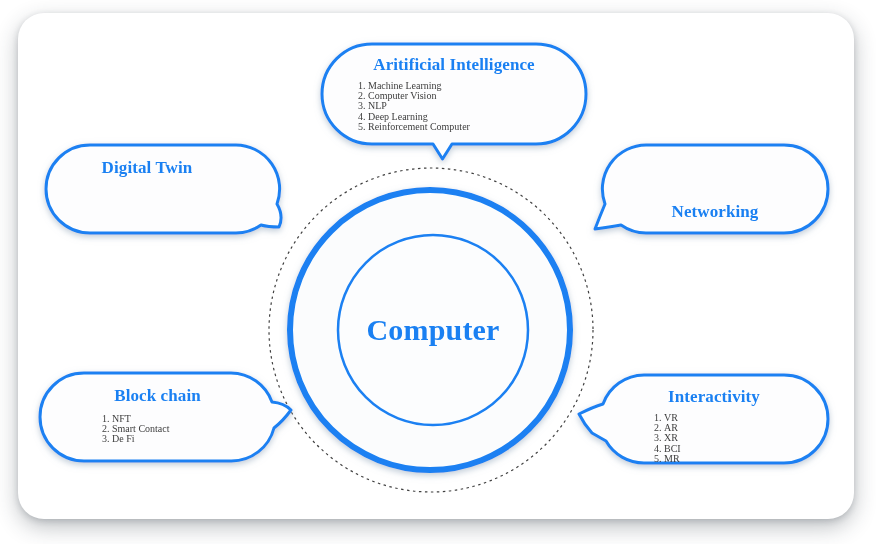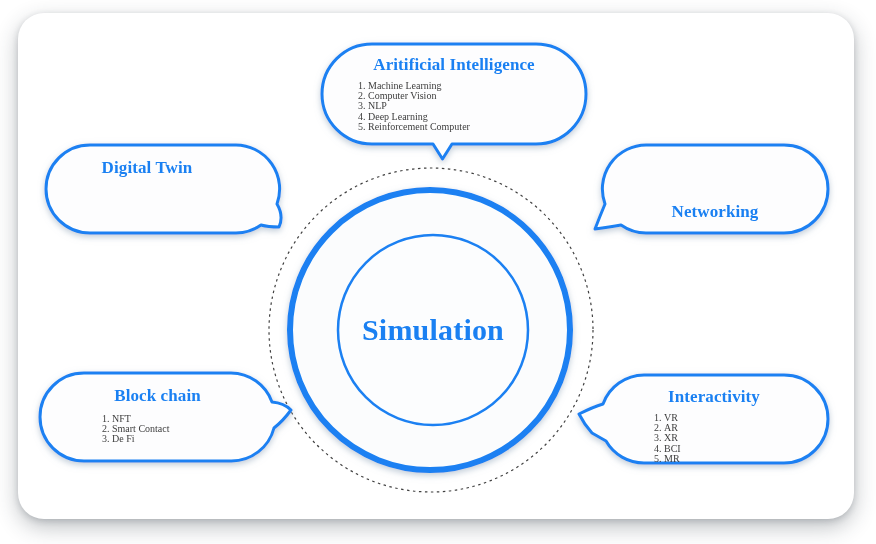--- a/index.html
+++ b/index.html
@@ -104,15 +104,15 @@
     <h2>Interactivity</h2>
     <ol>
         <li>VR</li>
         <li>AR</li>
         <li>XR</li>
         <li>BCI</li>
         <li>MR</li>
       </ol>
   </div>
 
-  <div class="center-label">Simulation</div>
+  <div class="center-label">Computer</div>
 
 </div>
 
 </body></html>

